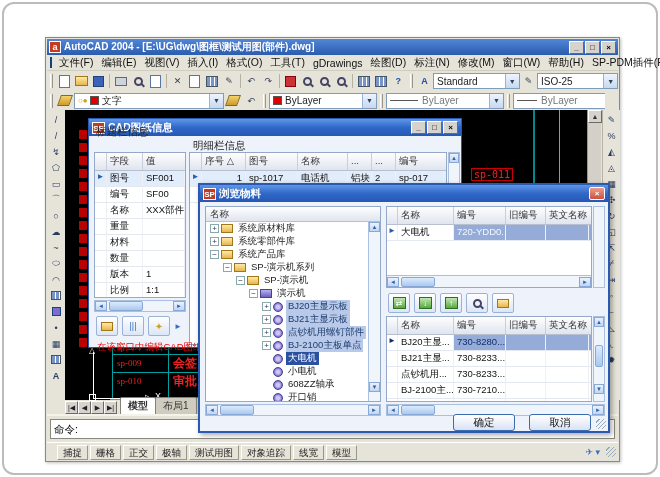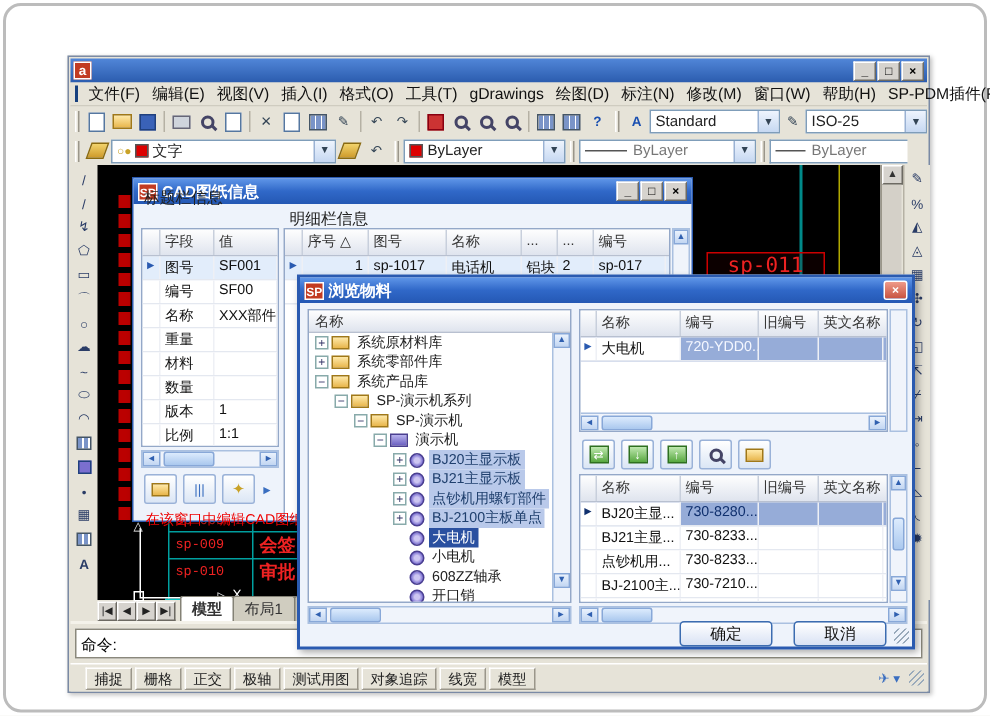--- a/index.html
+++ b/index.html
@@ -51,23 +51,23 @@
 
   
   .canvas { position:absolute; background:#000; }
   .vline { position:absolute; width:1px; }
   .hline { position:absolute; height:1px; }
   .sidebar { position:absolute; width:18px; background:#e6e3d8; display:flex; flex-direction:column; align-items:center; padding-top:2px; gap:1px; }
   .sideico { width:15px; height:15px; font-size:9px; color:#2a3c66; display:flex; align-items:center; justify-content:center; }
   .vscroll { position:absolute; width:14px; background:#d4d0c8; border-left:1px solid #9a968a; }
   .sarrow { width:14px; height:13px; background:#d6d3ce; border:1px solid; border-color:#fff #6d6a63 #6d6a63 #fff;
             font-size:7px; color:#333; text-align:center; line-height:12px; }
-  .redtag { position:absolute; border:1px solid #c00; color:#e22; font-size:14px; padding:0 13px;
+  .redtag { position:absolute; border:1px solid #c00; color:#e22; font-size:10px; padding:0 2px;
             font-family:"DejaVu Sans Mono",monospace; background:rgba(60,0,0,.2); }
-  .redtxt { position:absolute; color:#e22; font-size:9px; font-family:Liberation Mono, monospace; white-space:nowrap; }
+  .redtxt { position:absolute; color:#e22; font-size:9px; font-family:Liberation Serif, serif; white-space:nowrap; }
   .cyantxt{ position:absolute; color:#e22; font-size:12px; font-weight:bold; white-space:nowrap; }
 
   
   .tabsrow { position:absolute; display:flex; align-items:flex-end; font-size:10px; }
   .tabnav { display:flex; gap:0; margin-right:3px; }
   .tnb { width:13px; height:13px; background:#d6d3ce; border:1px solid; border-color:#fff #6d6a63 #6d6a63 #fff;
          font-size:7px; text-align:center; line-height:12px; color:#222; }
   .tab { padding:1px 7px 1px; border:1px solid #848276; border-bottom:none; background:#d0cdc0; color:#333;
          border-radius:2px 2px 0 0; margin-right:-1px; }
   .tab.active { background:#fff; font-weight:bold; position:relative; z-index:2; }
@@ -137,20 +137,21 @@
 </head>
 <body>
 
 <div class="screen">
   <div class="frame"></div>
 
   <div class="win">
 
     <div class="tbar">
       <span class="appico">a</span>
+      <span style="overflow:hidden;white-space:nowrap;">AutoCAD 2004 - [E:\UG\dwg\图框\测试用图(部件).dwg]</span>
       <span class="capbtns">
         <span class="cbtn">_</span>
         <span class="cbtn">□</span>
         <span class="cbtn">×</span>
       </span>
     </div>
 
     <div class="menubar">
       <span class="mdiico"></span>
       <span class="mitem">文件(F)</span>

